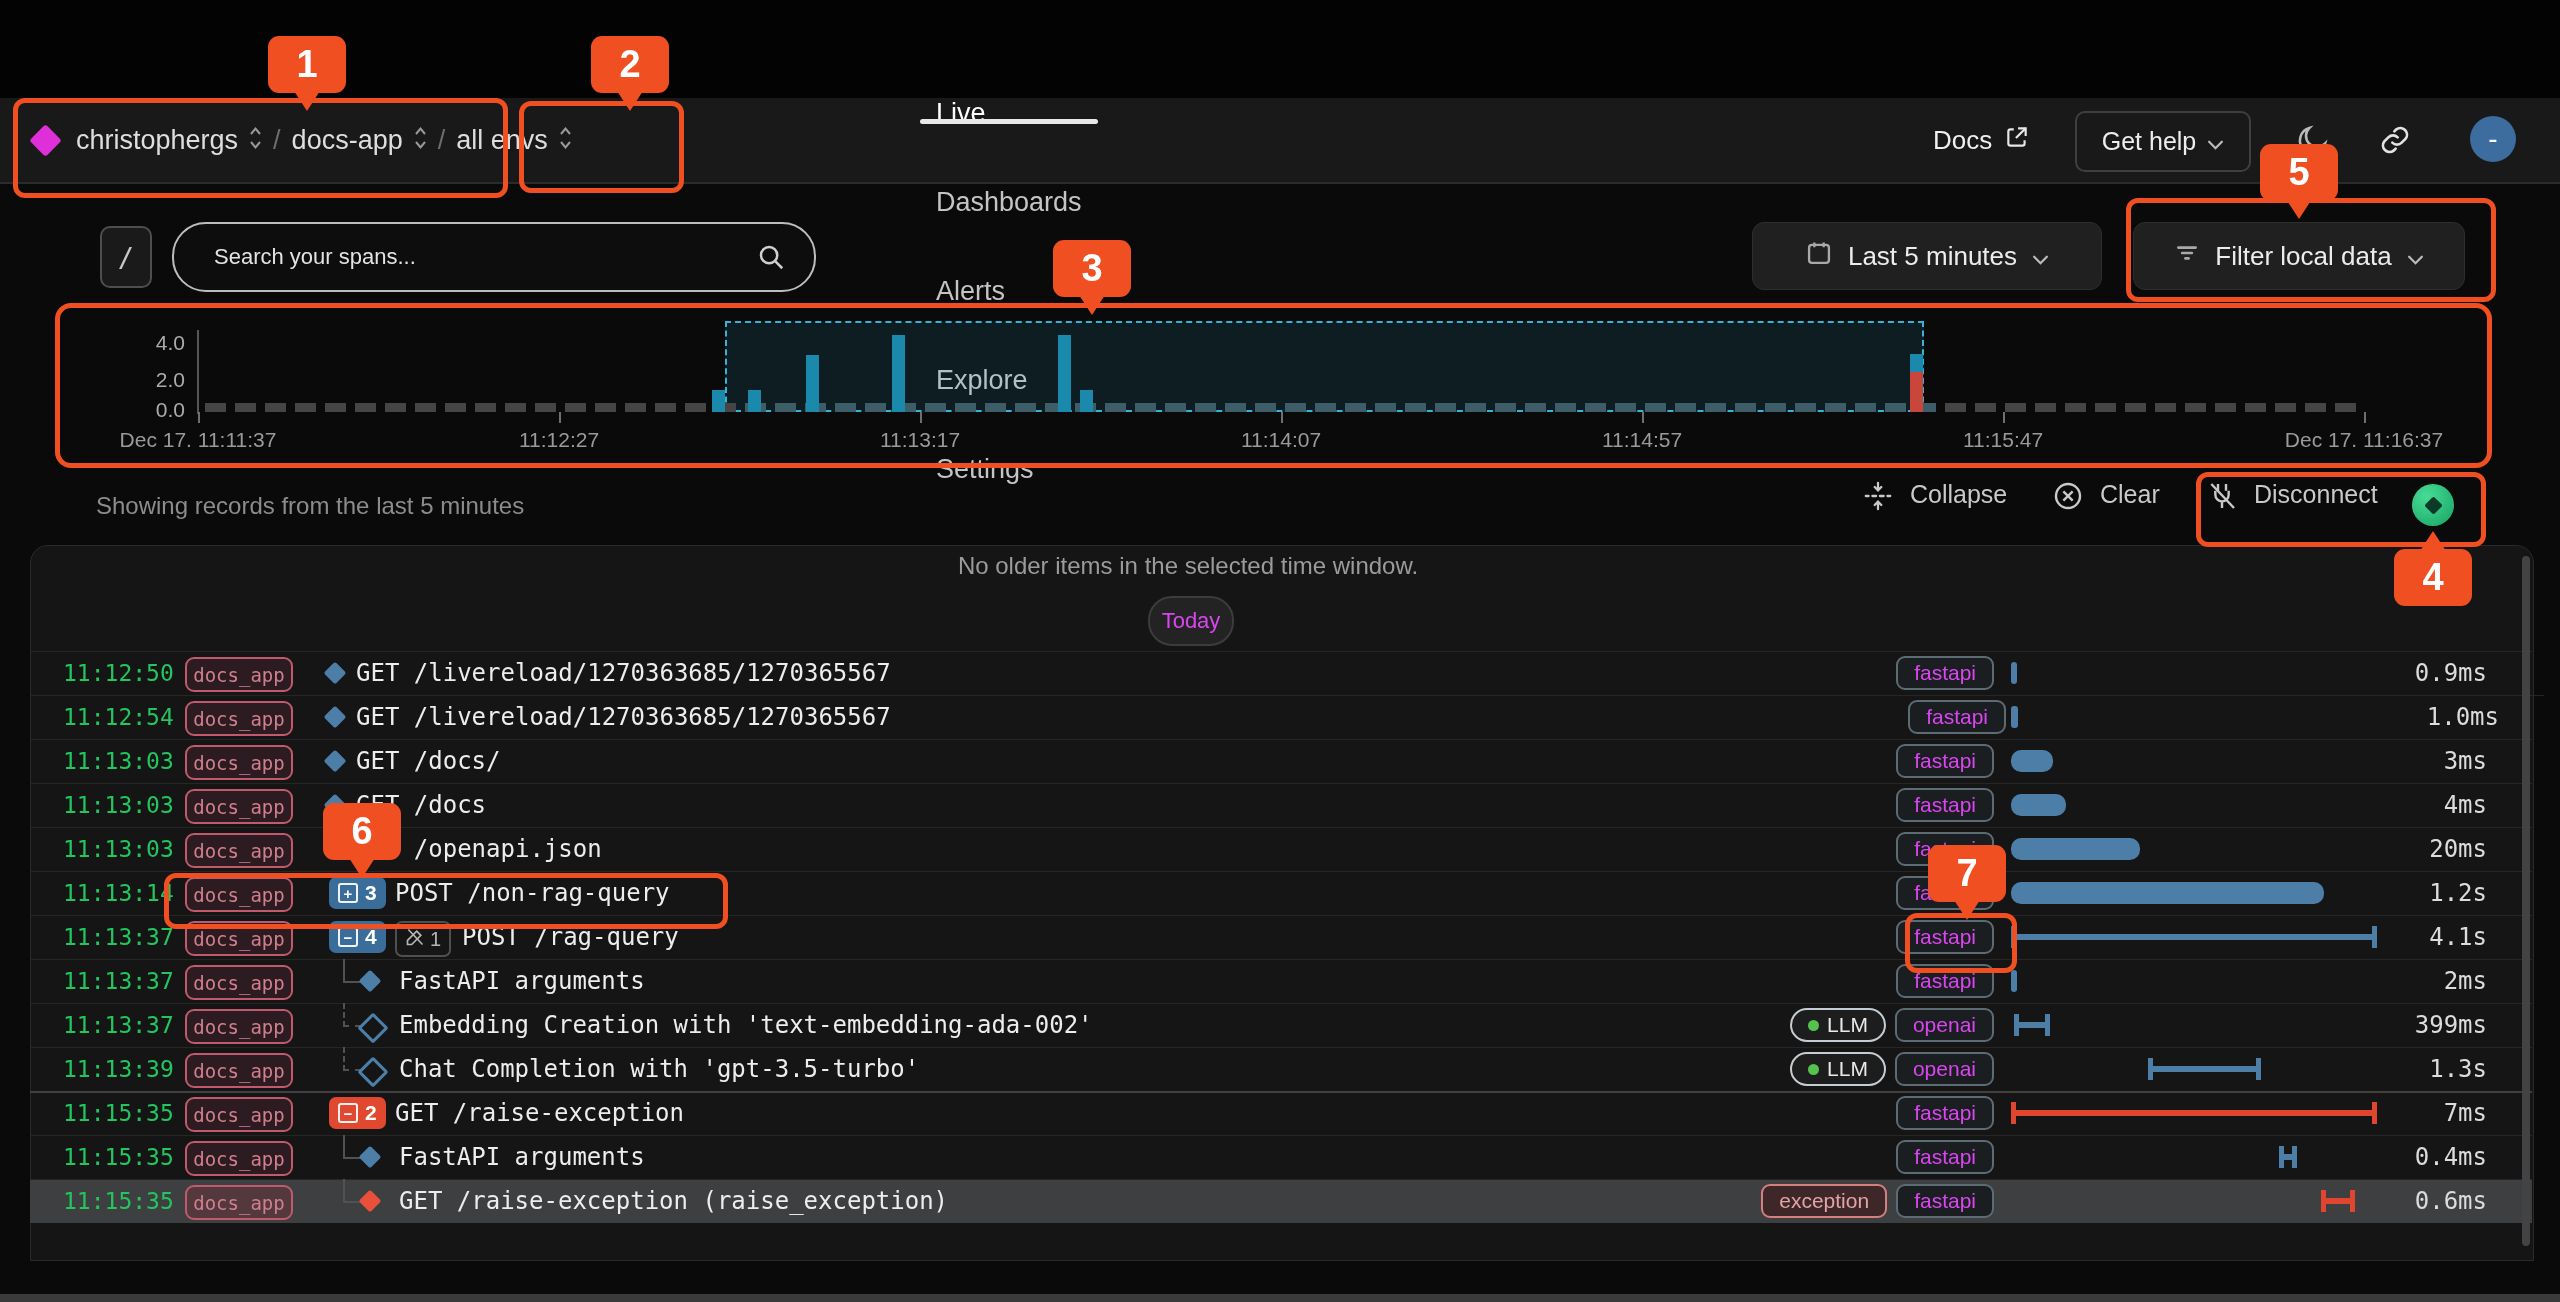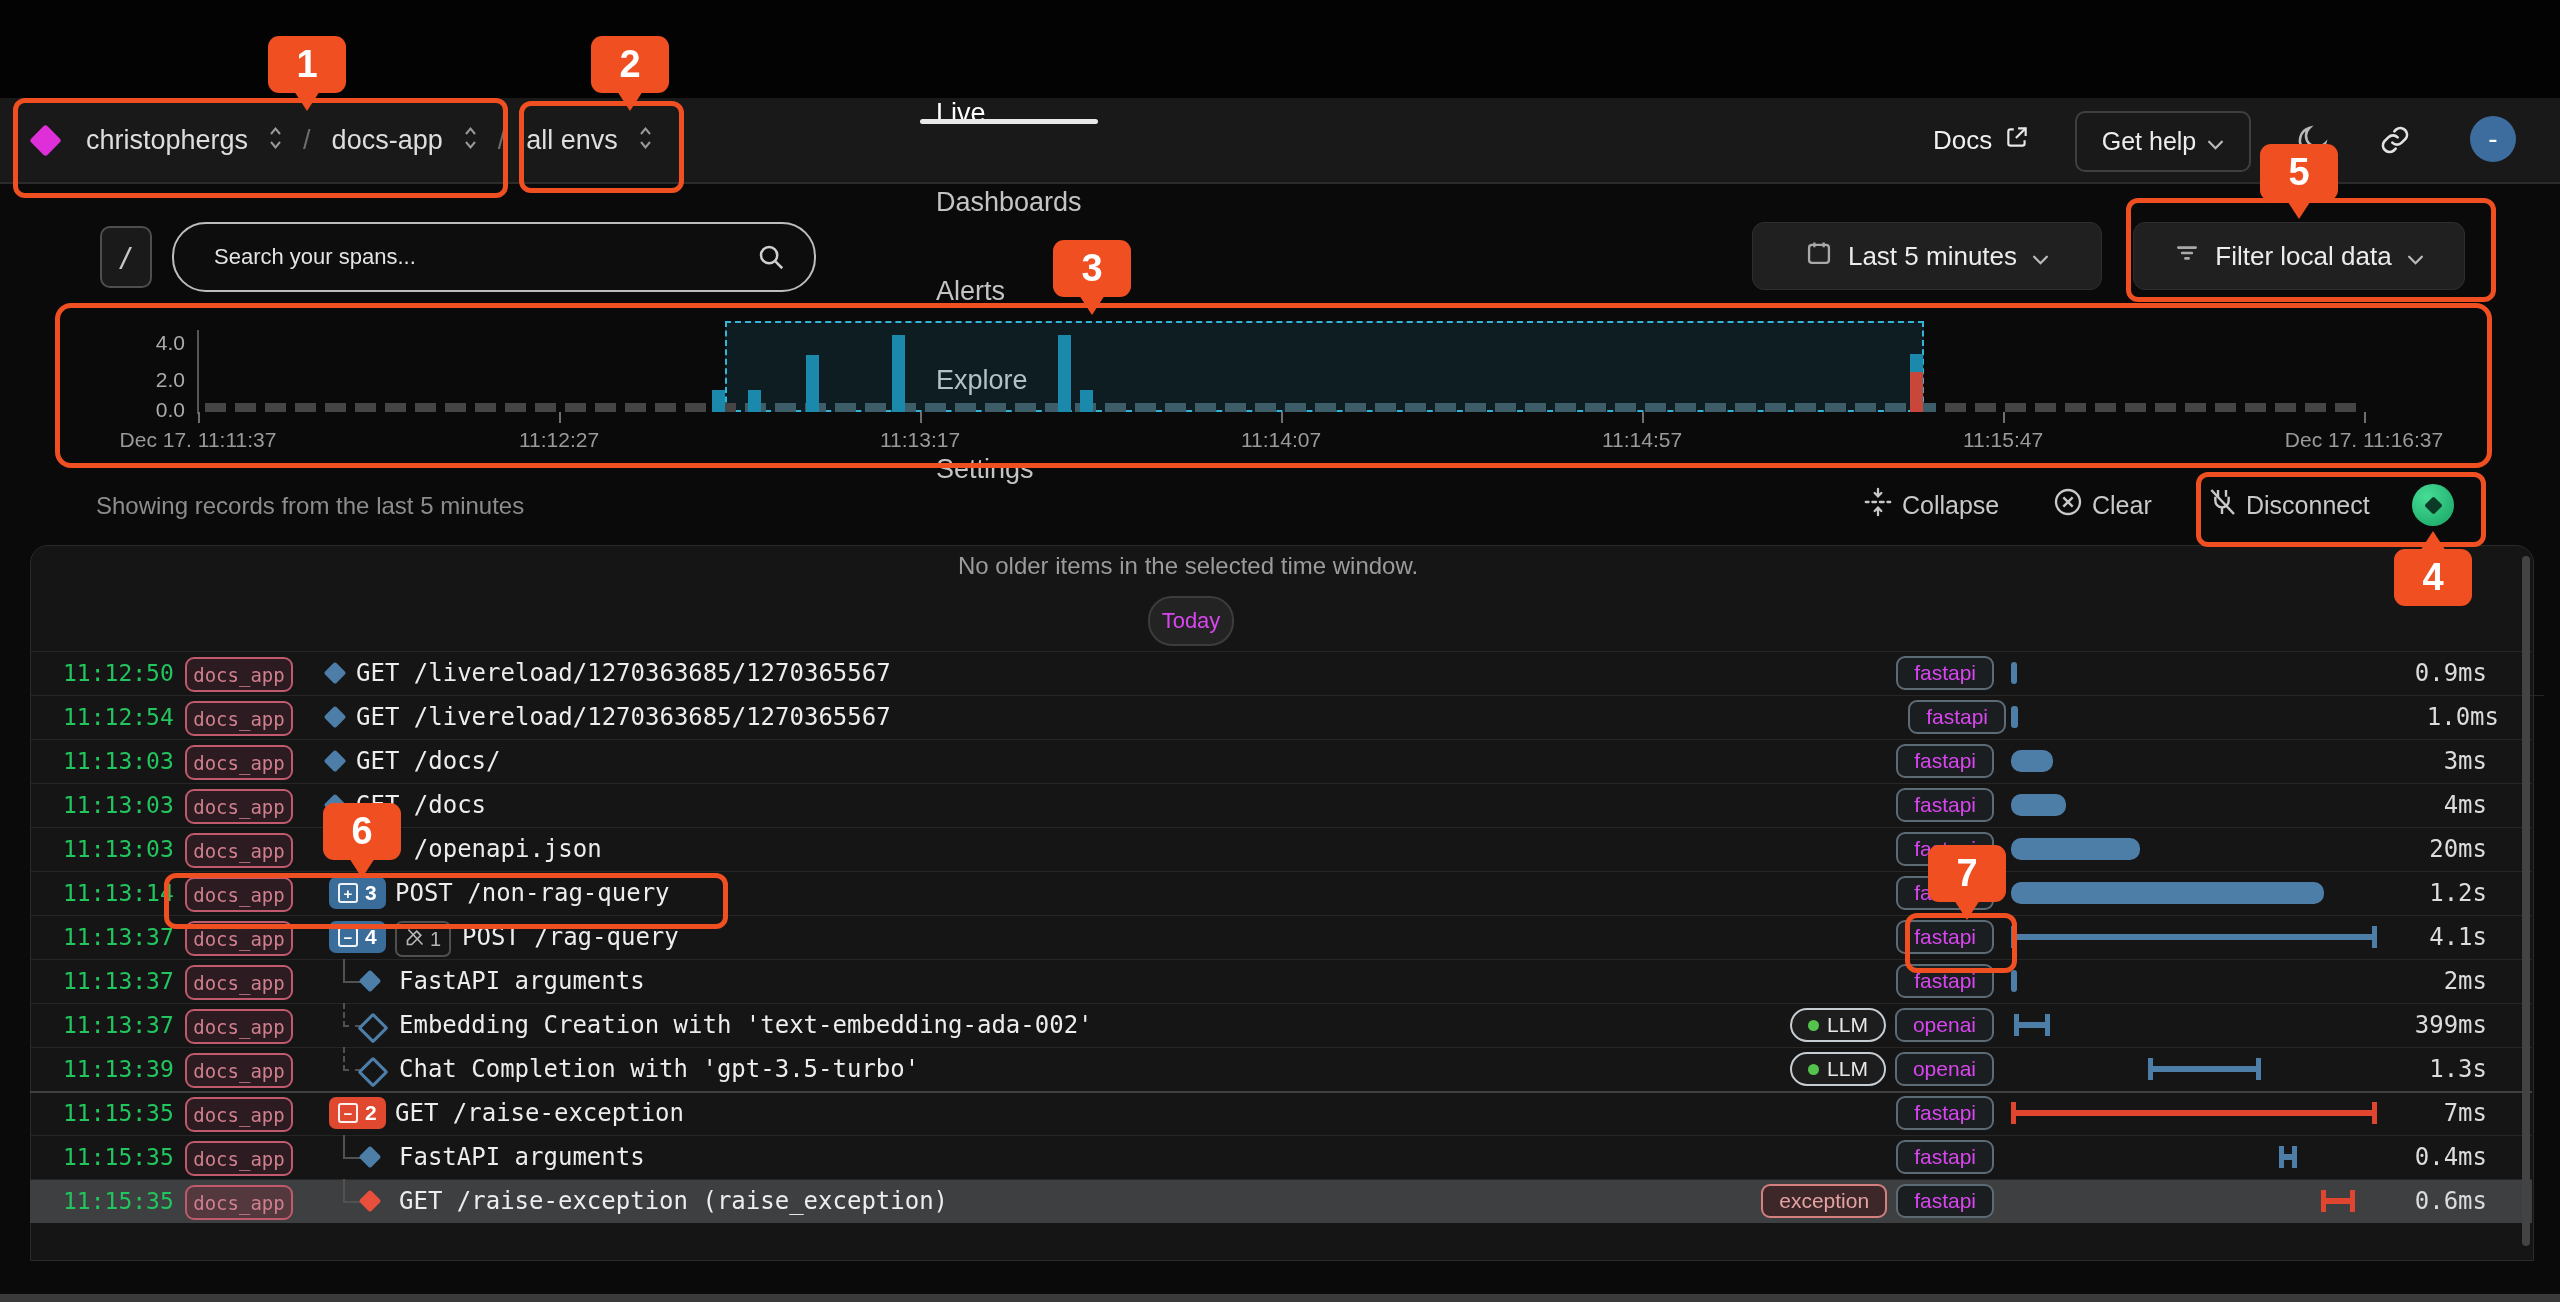--- a/index.html
+++ b/index.html
@@ -3,21 +3,21 @@
 <meta charset="utf-8">
 <style>
   html,body{margin:0;padding:0;background:#000;}
   #app{position:relative;width:2560px;height:1302px;background:#0a0a0a;overflow:hidden;
        font-family:"Liberation Sans",sans-serif;-webkit-font-smoothing:antialiased;}
   .mono{font-family:"DejaVu Sans Mono",monospace;}
 
   
   .topstrip{position:absolute;left:0;top:0;width:2560px;height:98px;background:#030303;}
   .header{position:absolute;left:0;top:98px;width:2560px;height:84px;background:#191919;border-bottom:2px solid #2b2b2b;}
-  .crumbs{position:absolute;left:34px;top:0;height:100%;display:flex;align-items:center;gap:21px;}
+  .crumbs{position:absolute;left:34px;top:0;height:100%;display:flex;align-items:center;gap:11px;}
   .crumb-dia{width:23px;height:23px;background:#df2fd8;transform:rotate(45deg);border-radius:3px;margin-right:8px;}
   .crumb-name{font-size:27px;color:#dedede;}
   .crumb-sep{font-size:27px;color:#6d6d6d;}
   .navtabs{position:absolute;left:936px;top:0;height:100%;display:flex;gap:58px;flex-direction:column;}
   .tab{position:relative;display:flex;align-items:center;height:100%;font-size:27px;color:#c4c4c4;cursor:pointer;}
   .tab.active{color:#ffffff;}
   .tab.active::after{content:"";position:absolute;left:-16px;right:-16px;bottom:5px;height:5px;background:#e8e8e8;border-radius:3px;}
   .hdr-docs{position:absolute;left:1933px;top:0;height:100%;display:flex;align-items:center;gap:12px;font-size:26px;color:#f0f0f0;cursor:pointer;}
   .gethelp{position:absolute;left:2075px;top:13px;width:172px;height:57px;border:2px solid #3f3f3f;border-radius:10px;
            display:flex;align-items:center;justify-content:center;gap:11px;font-size:25px;color:#ededed;cursor:pointer;}
@@ -43,21 +43,21 @@
   .ylab{position:absolute;width:60px;text-align:right;font-size:21px;color:#ababab;transform:translateY(-50%);}
   .yaxis{position:absolute;width:2px;background:#565656;}
   .xlab{position:absolute;font-size:21px;color:#9a9a9a;transform:translateX(-50%);white-space:nowrap;}
   .xtick{position:absolute;width:2px;height:11px;background:#6f6f6f;}
   .dash{position:absolute;height:9px;}
   .cbar{position:absolute;}
   .selrect{position:absolute;background:rgba(47,170,205,0.12);border:2px dashed #35b4d8;}
 
   
   .showing{position:absolute;left:96px;top:492px;font-size:24px;color:#8c8c8c;}
-  .stbtn{position:absolute;top:480px;height:50px;display:flex;align-items:center;gap:8px;font-size:25px;color:#c9c9c9;cursor:pointer;}
+  .stbtn{position:absolute;top:480px;height:50px;display:flex;gap:16px;font-size:25px;color:#c9c9c9;cursor:pointer;}
   .livedot{position:absolute;left:2412px;top:484px;width:42px;height:42px;border-radius:50%;
            background:radial-gradient(circle at 35% 30%, #46dd96, #17a263);display:flex;align-items:center;justify-content:center;}
   .livedot i{width:13px;height:13px;background:#0b3a27;transform:rotate(45deg);border-radius:2px;}
 
   
   .panel{position:absolute;left:30px;top:545px;width:2502px;height:714px;background:#151516;
          border:1px solid #2a2a2a;border-radius:18px 18px 0 0;}
   .notice{position:absolute;left:0;top:552px;width:2376px;text-align:center;font-size:24px;color:#9b9b9b;}
   .todaypill{position:absolute;left:1148px;top:596px;width:82px;height:46px;border:2px solid #3c3c3c;border-radius:24px;
              background:#232323;color:#d946ef;font-size:22px;display:flex;align-items:center;justify-content:center;cursor:pointer;}

